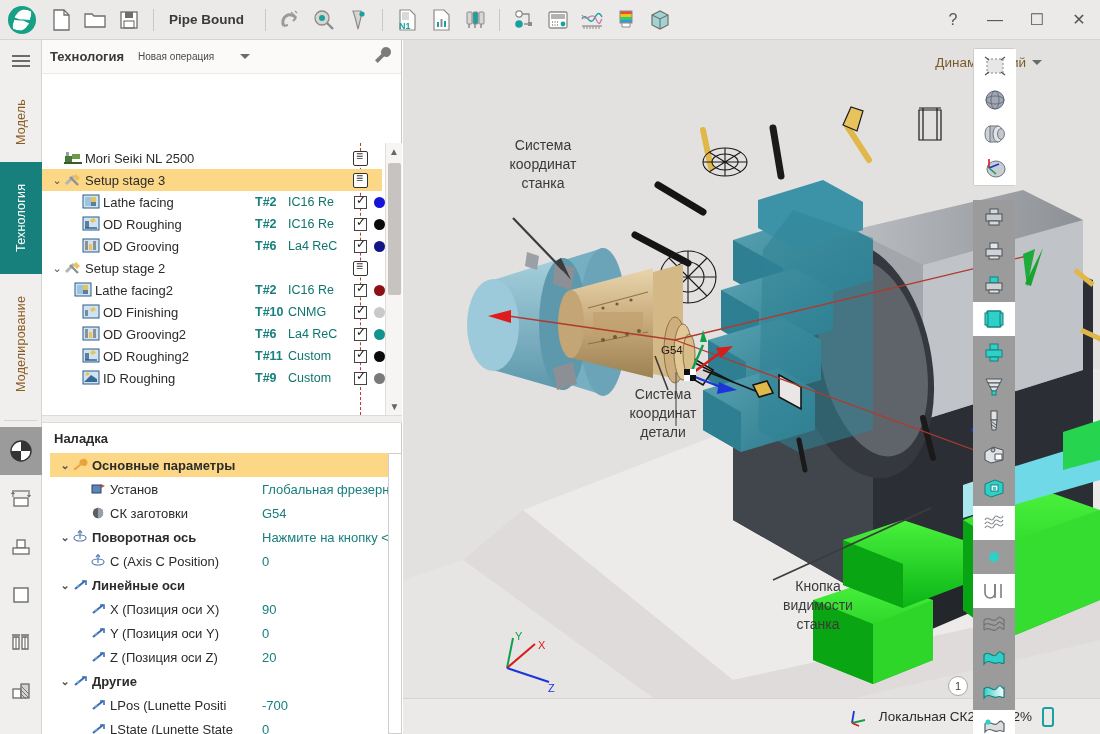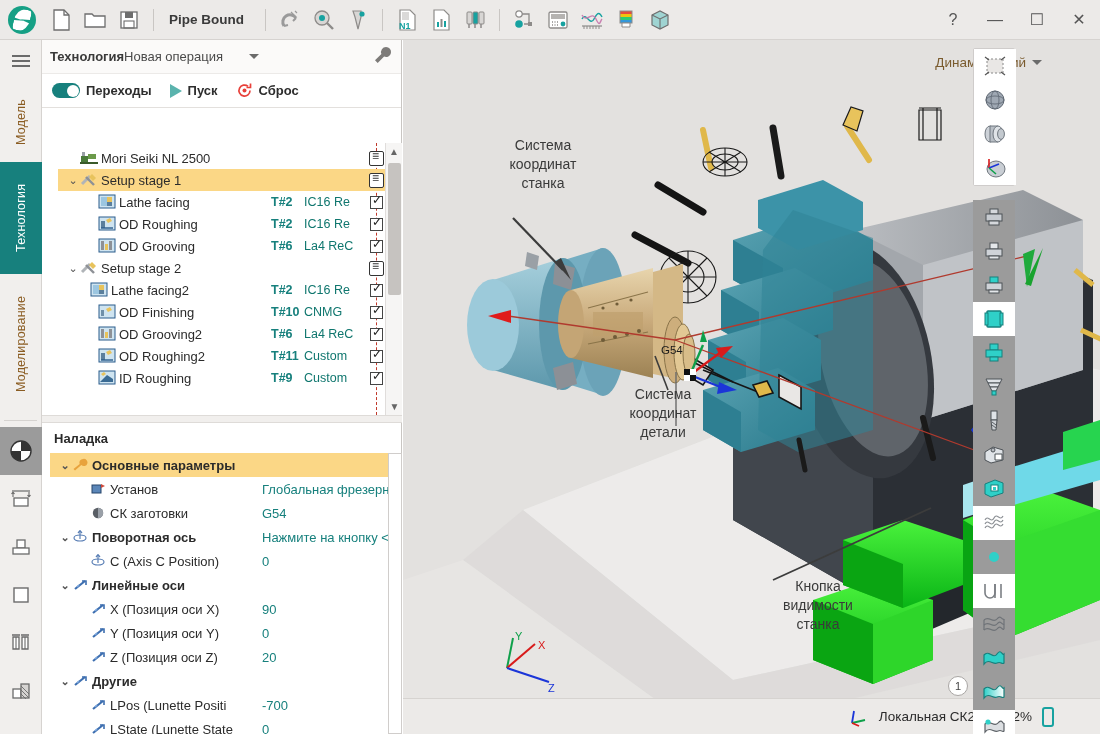--- a/index.html
+++ b/index.html
@@ -73,21 +73,21 @@
   #leftpanel {
     position: absolute; left: 42px; top: 40px; width: 360px; height: 694px;
     background: #ffffff; border-right: 1px solid #c9c6c3;
   }
   #tech-header {
     height: 34px; display: flex; align-items: center; padding: 0 8px;
     background: #fbfaf9; border-bottom: 1px solid #eceae8;
   }
   #tech-header .lbl { font-weight: bold; color: #3a3a3a; font-size: 13px; }
   #op-select {
-    margin-left: 0; color: #4a4a4a; font-size: 13px; display: flex;
+    margin-left: 14px; color: #4a4a4a; font-size: 10px; display: flex;
     align-items: center; gap: 26px; cursor: pointer;
   }
   .caret { width: 0; height: 0; border-left: 5px solid transparent;
            border-right: 5px solid transparent; border-top: 5px solid #6b6b6b; }
   #wrench-btn { margin-left: auto; cursor: pointer; }
 
   #tech-actions {
     height: 34px; display: flex; align-items: center; gap: 18px; padding: 0 10px;
     border-bottom: 1px solid #e3e0dd;
   }
@@ -103,21 +103,21 @@
     width: 0; height: 0; border-top: 7px solid transparent; border-bottom: 7px solid transparent;
     border-left: 12px solid #5ab3ad;
   }
 
   
   #tree-wrap {
     position: absolute; left: 0; top: 103px; width: 360px; height: 272px;
     background: #fff; overflow: hidden;
   }
   #tree {
-    position: absolute; left: 16px; top: 0; width: 340px; height: 272px;
+    position: absolute; left: 0; top: 0; width: 340px; height: 272px;
     padding-top: 4px;
   }
   .trow {
     position: relative; height: 22px; display: flex; align-items: center;
     font-size: 13px; color: #2b2b2b; cursor: pointer; white-space: nowrap;
   }
   .trow.sel { background: #fbd786; }
   .tw { display: inline-block; width: 14px; text-align: center; color: #555; font-size: 11px; }
   .ticon { width: 18px; height: 16px; margin-right: 3px; flex: 0 0 auto; }
   .tname { flex: 0 0 auto; }
@@ -410,38 +410,20 @@
         <span>Новая операция</span>
         <span class="caret"></span>
       </div>
       <div id="wrench-btn">
         <svg width="20" height="20" viewBox="0 0 20 20">
             <path d="M13 2a5 5 0 0 0-4.6 6.9L2 15.3 4.7 18l6.4-6.4A5 5 0 1 0 13 2z" fill="#7d7b79"></path>
           </svg>
       </div>
     </div>
 
-    <div id="tech-actions">
-      <div class="act">
-        <span class="toggle-sw"></span>
-        <span>Переходы</span>
-      </div>
-      <div class="act">
-        <span class="play-tri"></span>
-        <span>Пуск</span>
-      </div>
-      <div class="act">
-        <svg width="17" height="17" viewBox="0 0 17 17">
-            <path d="M14 8.5a5.5 5.5 0 1 1-2-4.2" fill="none" stroke="#e8403a" stroke-width="1.7"></path>
-            <path d="M14.5 1.5v4h-4" fill="none" stroke="#e8403a" stroke-width="1.7"></path>
-            <circle cx="8.5" cy="8.5" r="2" fill="#e8403a"></circle>
-          </svg>
-        <span>Сброс</span>
-      </div>
-    </div>
 
     <div id="tree-wrap">
       <div id="tree">
         <div id="dashline"></div>
       <div class="trow" style="padding-left: 8px;">
             <span class="tw"></span>
             <span class="ticon"><svg width="18" height="15" viewBox="0 0 18 15">
                 <rect x="1" y="6" width="7" height="6" fill="#4a7a3a"></rect>
                 <rect x="8" y="4" width="8" height="5" fill="#6b9a4a"></rect>
                 <rect x="2" y="2" width="3" height="4" fill="#9aa0a6"></rect>
@@ -450,21 +432,21 @@
             <span class="tname">Mori Seiki NL 2500</span>
             <span class="tbook"></span>
           </div>
           <div class="trow sel" style="padding-left: 8px;">
             <span class="tw">⌄</span>
             <span class="ticon"><svg width="18" height="15" viewBox="0 0 18 15">
                 <path d="M2 12 L 10 4" stroke="#b0b4b8" stroke-width="3"></path>
                 <path d="M12 2 l 4 4 l -3 3 l -4 -4 z" fill="#e8c35c"></path>
                 <path d="M14 13 L 6 5" stroke="#8d9196" stroke-width="2.4"></path>
               </svg></span>
-            <span class="tname">Setup stage 1</span>
+            <span class="tname">Setup stage 3</span>
             <span class="tbook"></span>
           </div>
           <div class="trow" style="padding-left: 26px;">
             <span class="tw"></span>
             <span class="ticon"><svg width="18" height="15" viewBox="0 0 18 15">
                 <rect x="1" y="1" width="16" height="13" fill="#cfe4f0" stroke="#2a5c8c"></rect>
                 <rect x="3" y="3" width="6" height="9" fill="#9cc6e0"></rect>
                 <rect x="9" y="3" width="5" height="5" fill="#e8c35c"></rect>
                 <path d="M9 8 h5 v4 h-5z" fill="#5b7f9c"></path>
               </svg></span>

